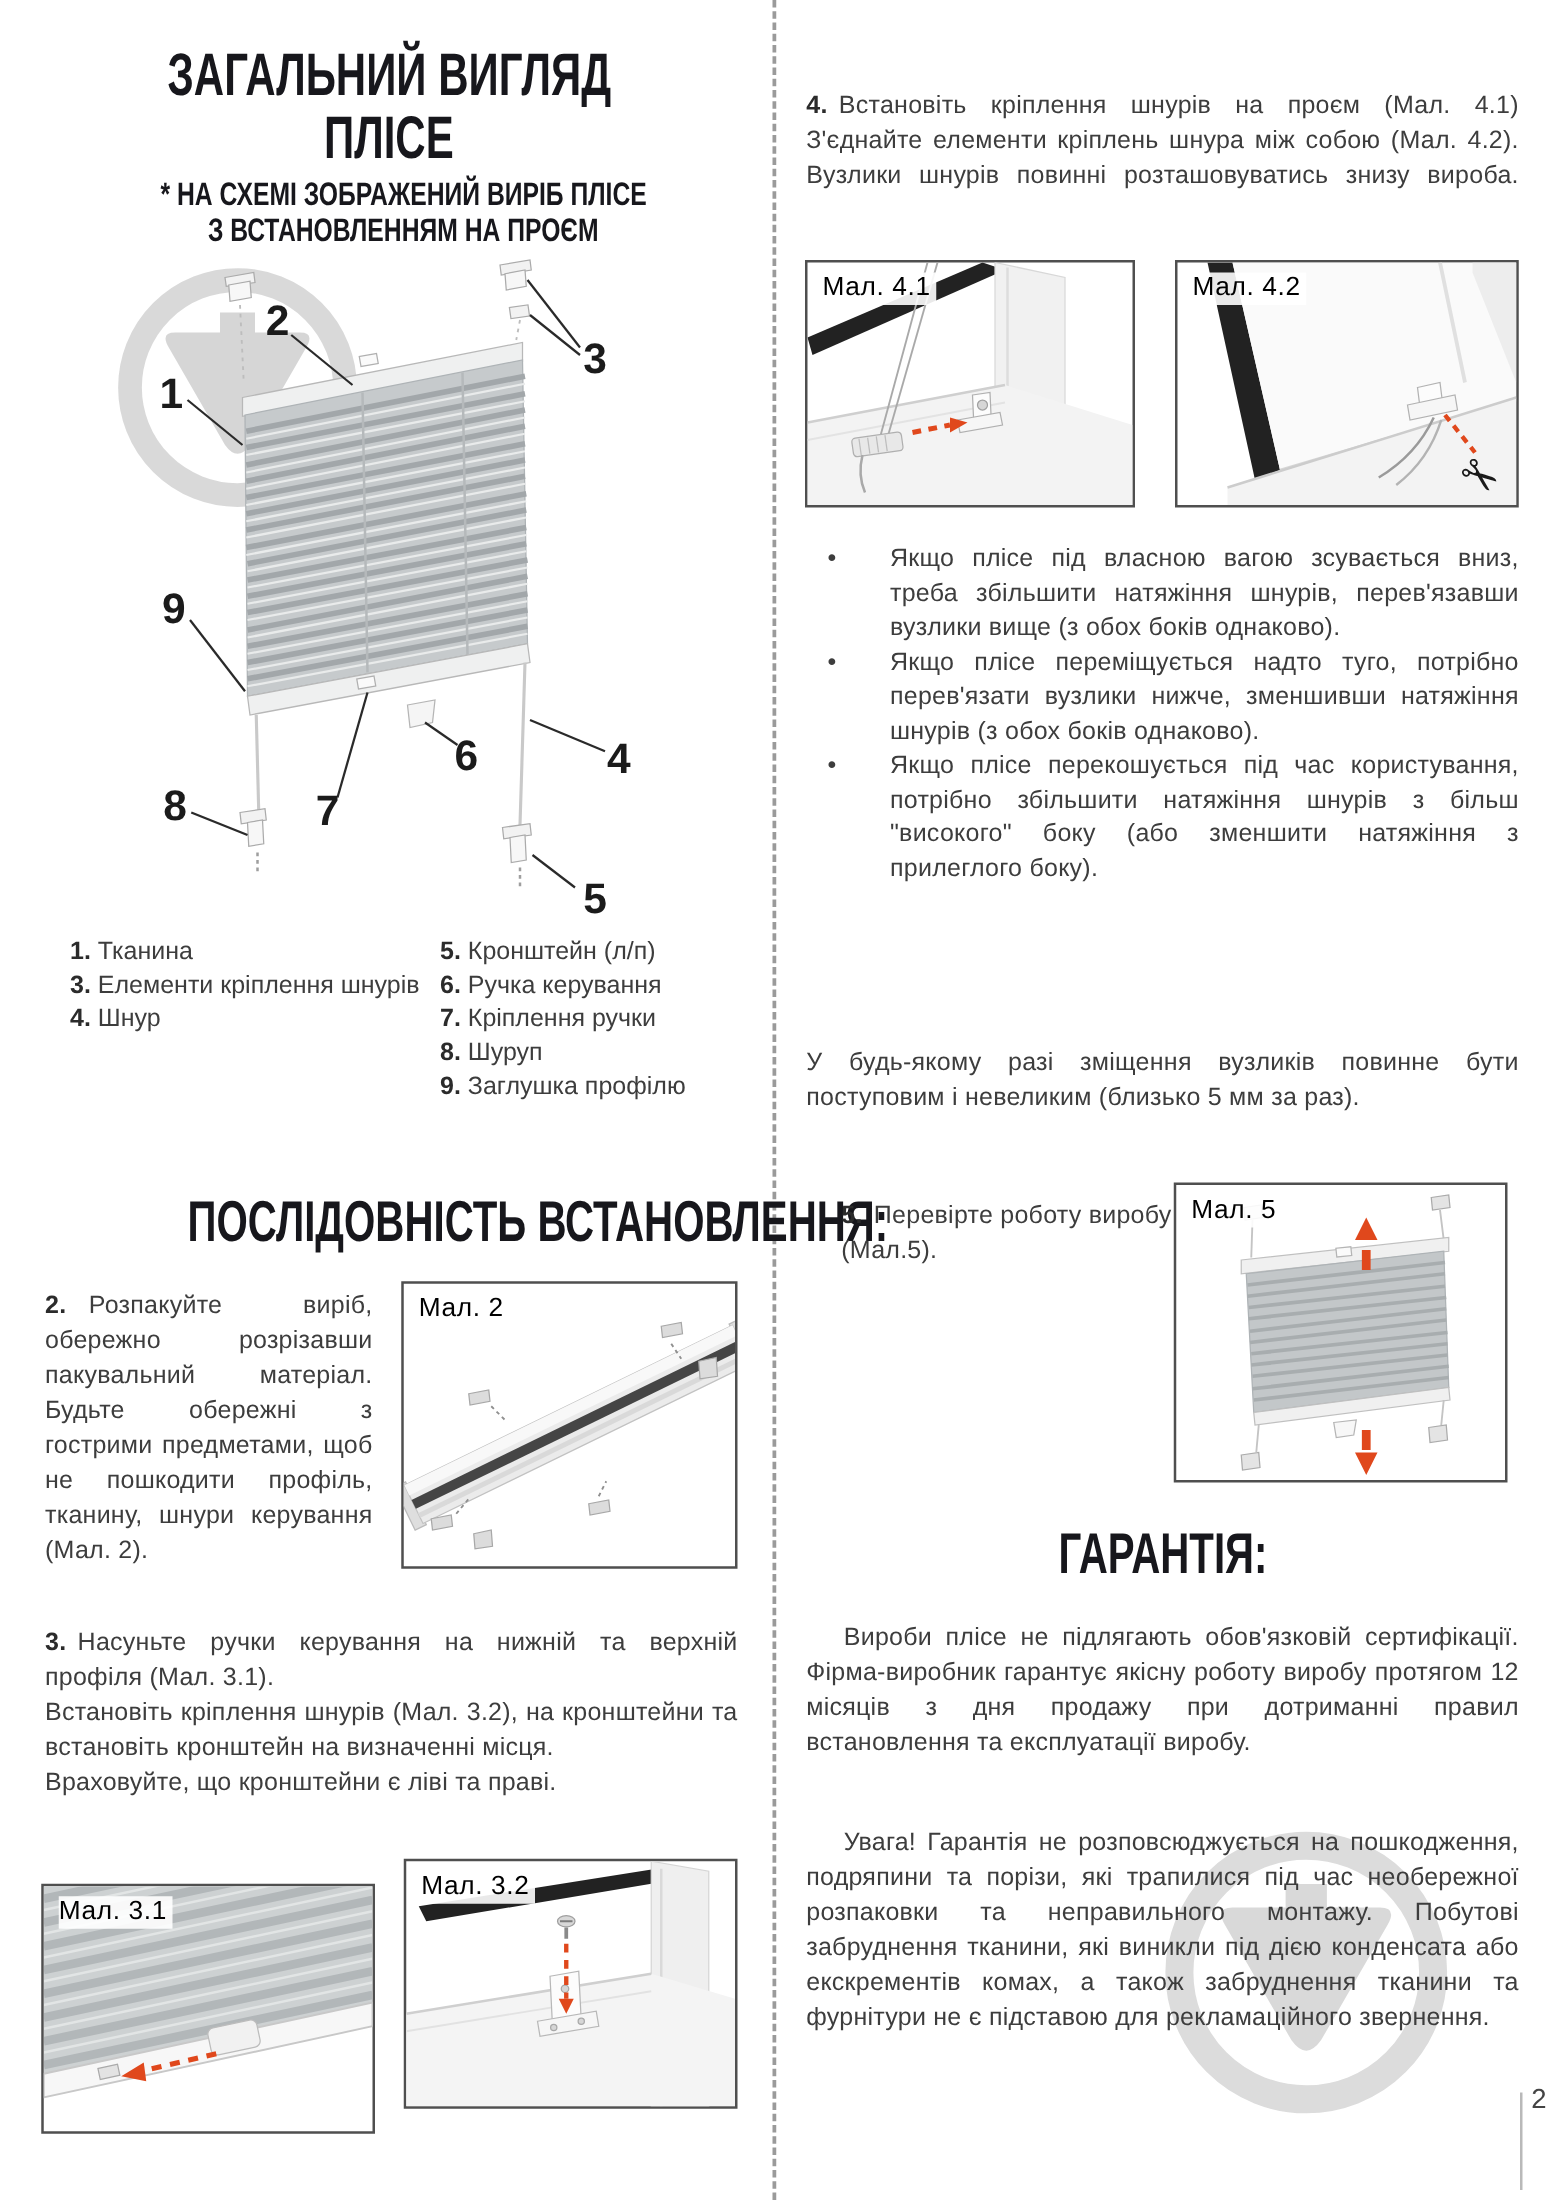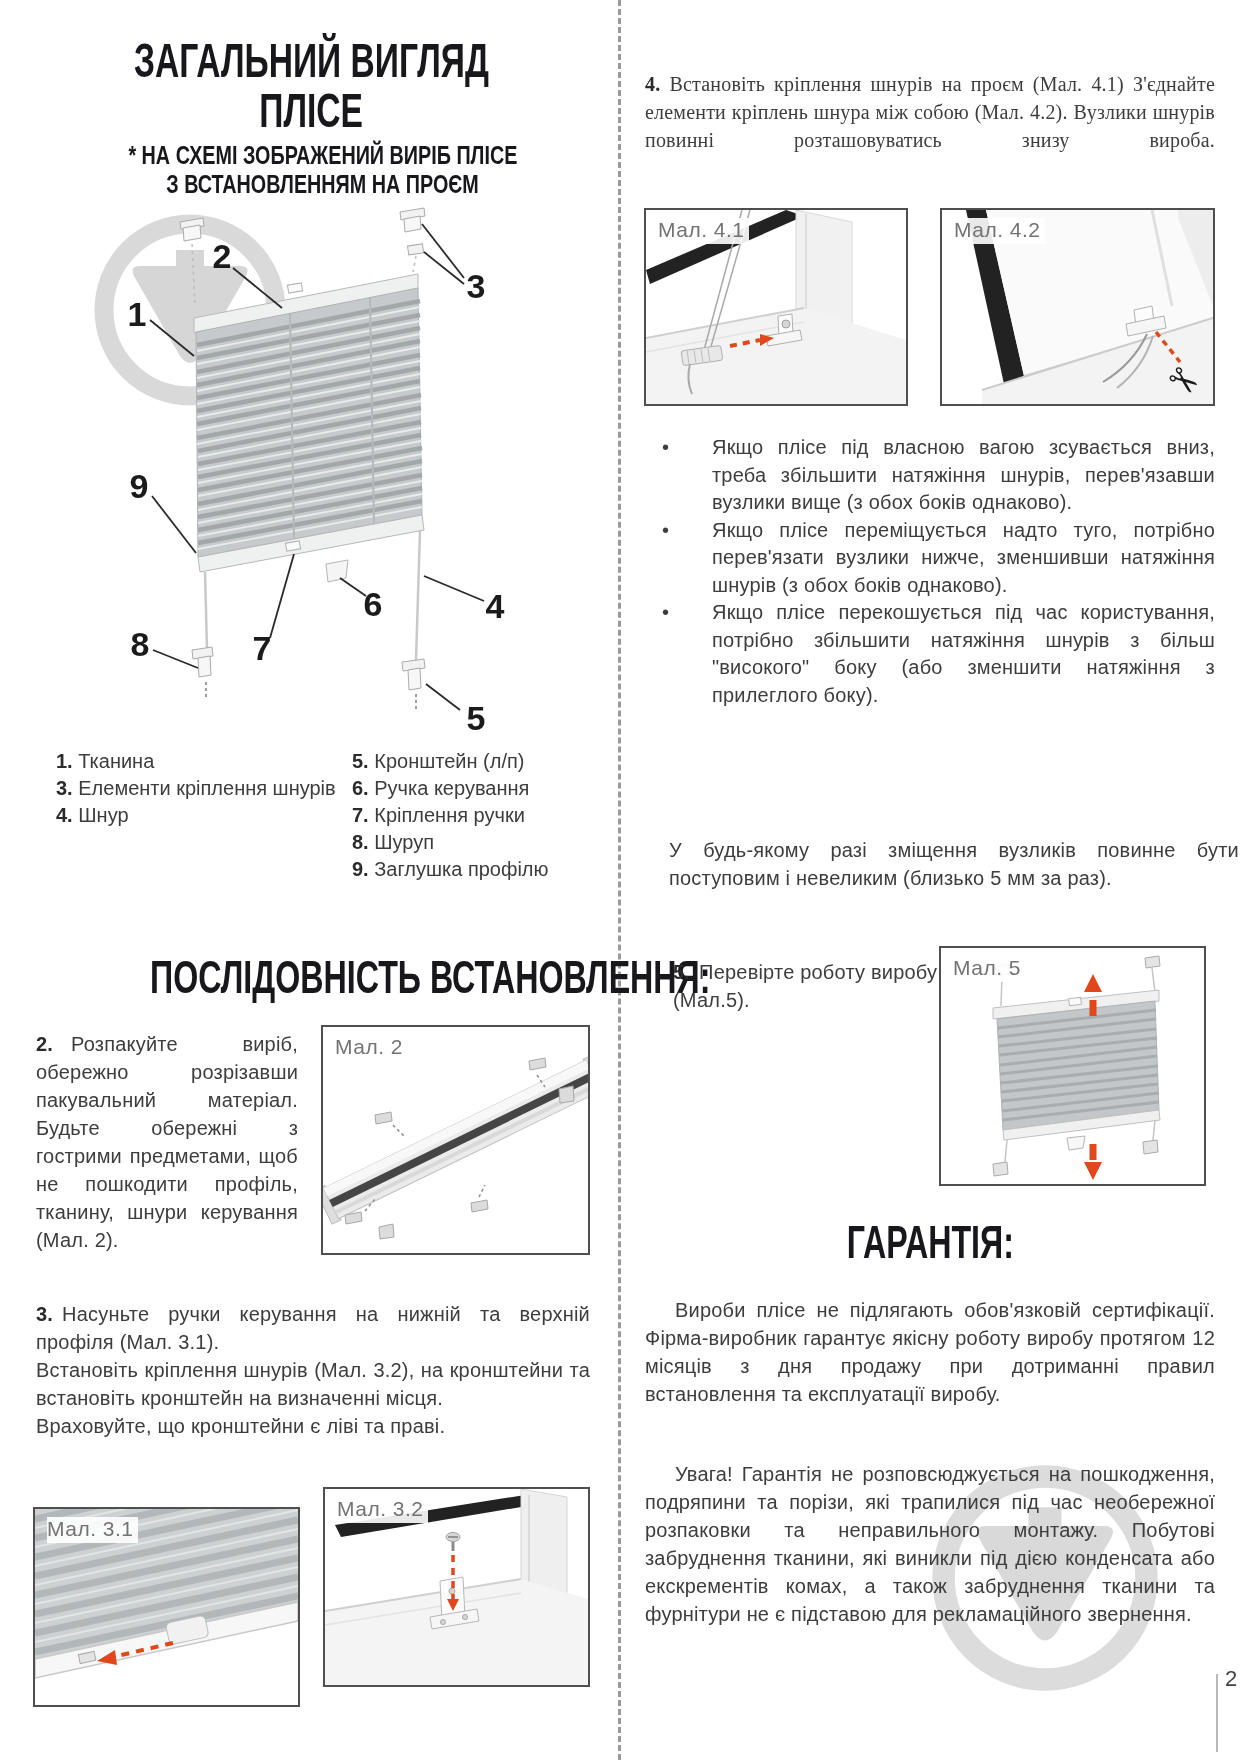--- a/index.html
+++ b/index.html
@@ -15,21 +15,21 @@
         text-align:justify;hyphens:none;}
   .num{font-weight:700;color:#2b2b2b;margin-right:9px;}
   .num-wide{margin-right:18px;}
   .indent{text-indent:30px;}
   .stretch-last{text-align-last:justify;}
   
   .leg{margin:0;font-size:20px;line-height:27px;padding-left:30px;text-indent:-30px;color:#3d3d3d;}
   .leg b{color:#2b2b2b;}
   
   .figbox{position:absolute;border:2px solid #4f4f4f;background:#fff;box-sizing:border-box;}
-  .fig-label{position:absolute;top:8px;left:12px;font-size:21px;letter-spacing:0.5px;color:#737373;
+  .fig-label{position:absolute;top:8px;left:12px;font-size:21px;letter-spacing:0.5px;color:#000000;
              background:rgba(255,255,255,0.9);padding:0 4px 2px 0;z-index:3;}
   .figbox svg{position:absolute;left:0;top:0;}
   
   .bullet{position:relative;padding-left:54px;margin:0;font-size:20px;line-height:27.5px;
           letter-spacing:0.2px;text-align:justify;}
   .dot{position:absolute;left:4px;top:0;font-size:20px;}
   
   .divider{position:absolute;left:618px;top:0;height:1760px;width:0;border-left:3px dashed #9a9a9a;}
   .pn-line{position:absolute;left:1216px;top:1674px;width:2px;height:78px;background:#b9b9b9;}
   .pn{position:absolute;left:1225px;top:1666px;font-size:22px;color:#444;}
@@ -274,21 +274,21 @@
       <g>
         <ellipse cx="128" cy="48" rx="7" ry="4.5" fill="#d8d8d8" stroke="#9f9f9f"></ellipse>
         <line x1="123" y1="48" x2="133" y2="48" stroke="#7d7d7d" stroke-width="1.5"></line>
         <line x1="128" y1="53" x2="128" y2="62" stroke="#8a8a8a" stroke-width="3"></line>
       </g>
       <line x1="128" y1="66" x2="128" y2="110" stroke="#e0481c" stroke-width="3.5" stroke-dasharray="7 6"></line>
       <polygon points="122,110 134,110 128,122" fill="#e0481c"></polygon>
     </svg>
   </div>
 
-  <div class="abs" style="left:645px;top:70px;width:570px;font-family:Liberation Serif, serif;">
+  <div class="abs" style="left:645px;top:70px;width:570px;">
     <p class="para stretch-last"><b class="num">4.</b><span>Встановіть кріплення шнурів на проєм (Мал. 4.1) З'єднайте елементи кріплень шнура між собою (Мал. 4.2). Вузлики шнурів повинні розташовуватись знизу вироба.</span></p>
   </div>
 
   <div class="figbox" style="left:644px;top:208px;width:264px;height:198px;">
     <div class="fig-label">Мал. 4.1</div>
     <svg width="260" height="194" viewBox="0 0 260 194">
       <polygon points="0,60 140,0 158,6 4,74" fill="#222222"></polygon>
       <polygon points="150,0 206,12 206,194 150,194" fill="#f1f1f1" stroke="#d8d8d8"></polygon>
       <line x1="160" y1="4" x2="160" y2="194" stroke="#dddddd" stroke-width="2"></line>
       <polygon points="0,128 158,98 260,130 260,194 0,194" fill="#f3f3f3"></polygon>
@@ -343,21 +343,21 @@
     <div class="bullet">
       <span class="dot">•</span>
       <span>Якщо плісе переміщується надто туго, потрібно перев'язати вузлики нижче, зменшивши натяжіння шнурів (з обох боків однаково).</span>
     </div>
     <div class="bullet">
       <span class="dot">•</span>
       <span>Якщо плісе перекошується під час користування, потрібно збільшити натяжіння шнурів з більш "високого" боку (або зменшити натяжіння з прилеглого боку).</span>
     </div>
   </div>
 
-  <div class="abs" style="left:669px;top:836px;width:570px;">
+  <div class="abs" style="left:645px;top:836px;width:570px;">
     <p class="para">У будь-якому разі зміщення вузликів повинне бути поступовим і невеликим (близько 5 мм за раз).</p>
   </div>
 
   <div class="abs" style="left:645px;top:958px;width:268px;margin-left:28px;">
     <p class="para" style="text-align:left;"><b class="num">5.</b><span>Перевірте роботу виробу (Мал.5).</span></p>
   </div>
 
   <div class="figbox" style="left:939px;top:946px;width:267px;height:240px;">
     <div class="fig-label">Мал. 5</div>
     <svg width="263" height="236" viewBox="0 0 263 236">

